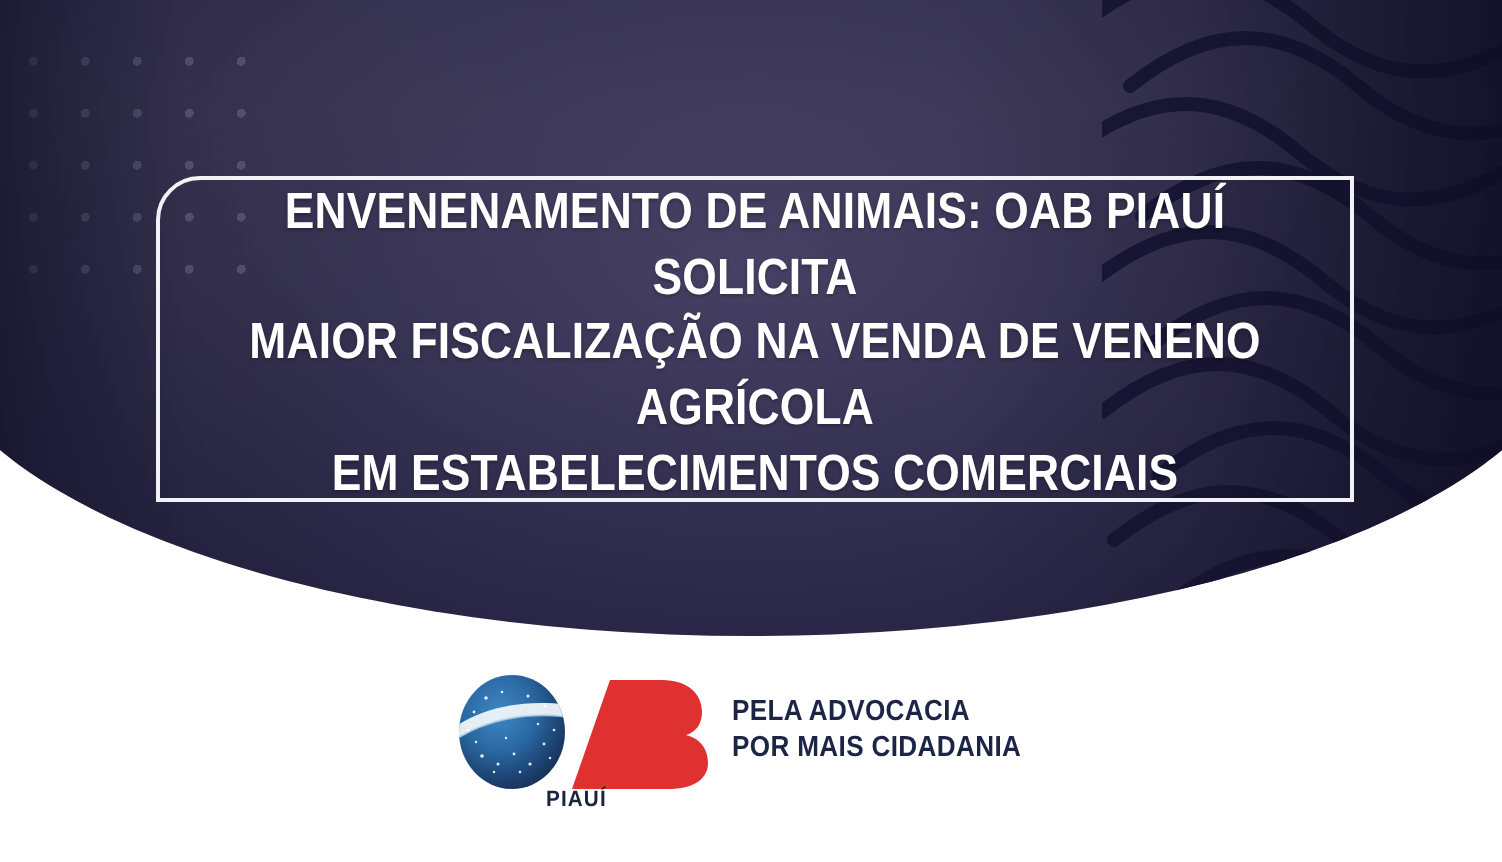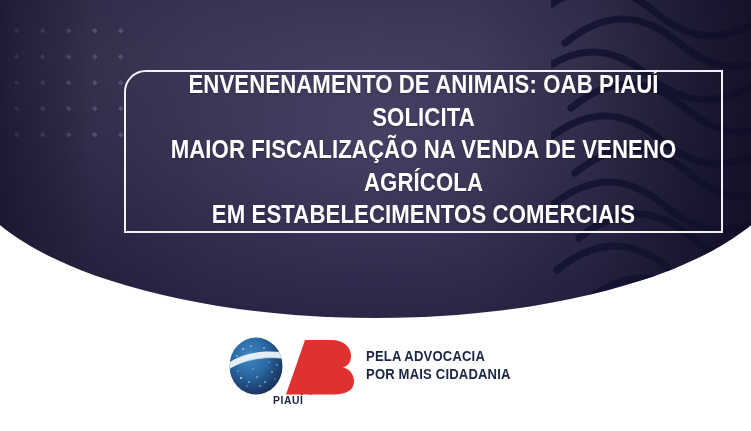--- a/index.html
+++ b/index.html
@@ -72,30 +72,29 @@
     height: 478px;
     pointer-events: none;
     opacity: 0.95;
   }
   .wave-deco svg { display: block; width: 100%; height: 100%; }
 
   
   .title-frame {
     position: absolute;
     left: 78px;
-    top: 70px;
+    top: 88px;
     width: 599px;
     height: 163px;
     border: 2px solid #f2f1f7;
     border-radius: 22px 0 0 0;
     box-sizing: border-box;
     display: flex;
-    align-items: flex-end;
+    align-items: flex-start;
     justify-content: center;
-    margin-left: 46px;
   }
 
   .headline {
     margin: 0;
     color: #ffffff;
     font-family: "Liberation Sans Narrow", "Liberation Sans", sans-serif;
     font-weight: bold;
     font-size: 25.5px;
     line-height: 1.28;
     letter-spacing: 0.1px;

